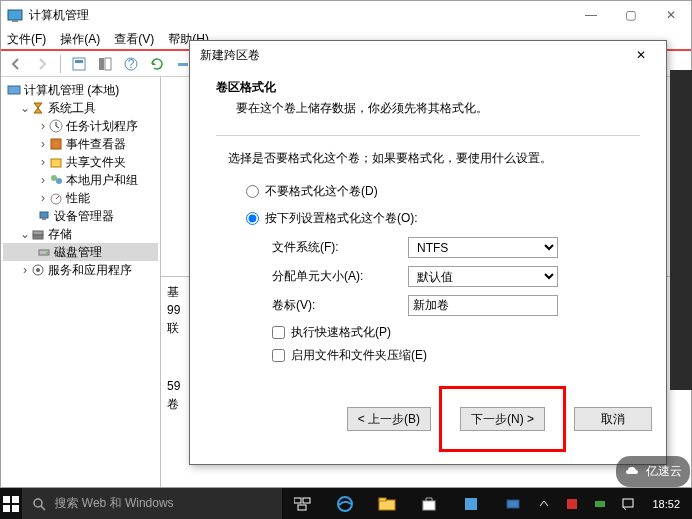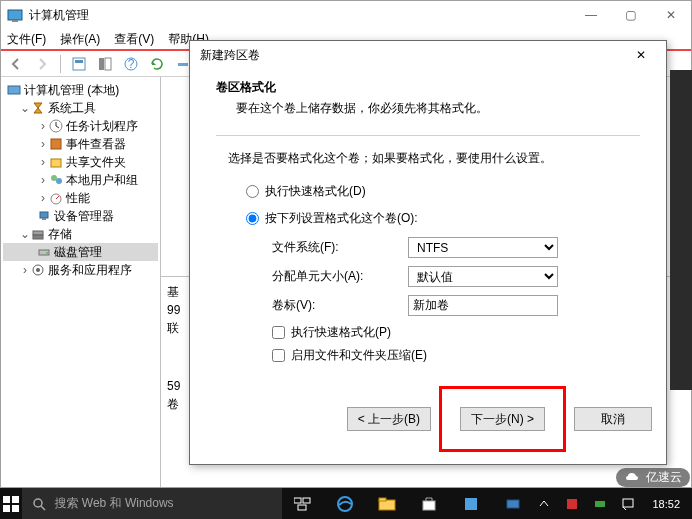--- a/index.html
+++ b/index.html
@@ -46,21 +46,21 @@
 .btn{min-width:78px;height:24px;border:1px solid #a0a0a0;background:#e6e6e6;display:flex;align-items:center;justify-content:center;padding:0 10px;}
 .highlight{border:3px solid #ff0000;padding:18px;}
 .taskbar{position:absolute;left:0;bottom:0;width:692px;height:31px;background:#101010;display:flex;align-items:center;}
 .start{width:36px;height:31px;display:flex;align-items:center;justify-content:center;}
 .search{flex:0 0 260px;height:31px;background:#2b2b2b;display:flex;align-items:center;padding-left:10px;color:#a3a3a3;}
 .tray{margin-left:auto;display:flex;align-items:center;height:31px;padding-right:6px;gap:8px;}
 .tray .ti{width:20px;height:20px;display:flex;align-items:center;justify-content:center;}
 .clock{color:#fff;font-size:11px;padding:0 6px;}
 .tasks{display:flex;align-items:center;height:31px;}
 .task{width:42px;height:31px;display:flex;align-items:center;justify-content:center;}
-.logo-badge{position:absolute;right:2px;bottom:32px;color:#fff;background:rgba(40,40,40,.6);border-radius:14px;padding:1px 8px;display:flex;align-items:center;gap:6px;}
+.logo-badge{position:absolute;right:2px;bottom:32px;color:#fff;background:rgba(40,40,40,.6);border-radius:14px;padding:7px 8px;display:flex;align-items:center;gap:6px;}
 .sidestrip{position:absolute;right:0;top:70px;width:22px;height:320px;background:#2b2b2b;}
 svg{display:block;}
 </style>
 </head>
 <body>
 
 <div class="main-window">
   <div class="titlebar">
     <span class="icon">
       <svg width="16" height="16">
@@ -248,21 +248,21 @@
     <span class="t">新建跨区卷</span>
     <div class="dlg-close">✕</div>
   </div>
   <div class="dlg-body">
     <div class="dlg-h">卷区格式化</div>
     <div class="dlg-sub">要在这个卷上储存数据，你必须先将其格式化。</div>
     <hr>
     <div class="dlg-txt">选择是否要格式化这个卷；如果要格式化，要使用什么设置。</div>
     <div class="radio-row">
       <input type="radio" name="fmt" style="">
-      <span>执行快速格式化(D)</span>
+      <span>不要格式化这个卷(D)</span>
     </div>
     <div class="radio-row">
       <input type="radio" name="fmt" checked="" style="">
       <span>按下列设置格式化这个卷(O):</span>
     </div>
     <div class="field">
       <span class="fl">文件系统(F):</span>
       <select><option>NTFS</option></select>
     </div>
     <div class="field">

